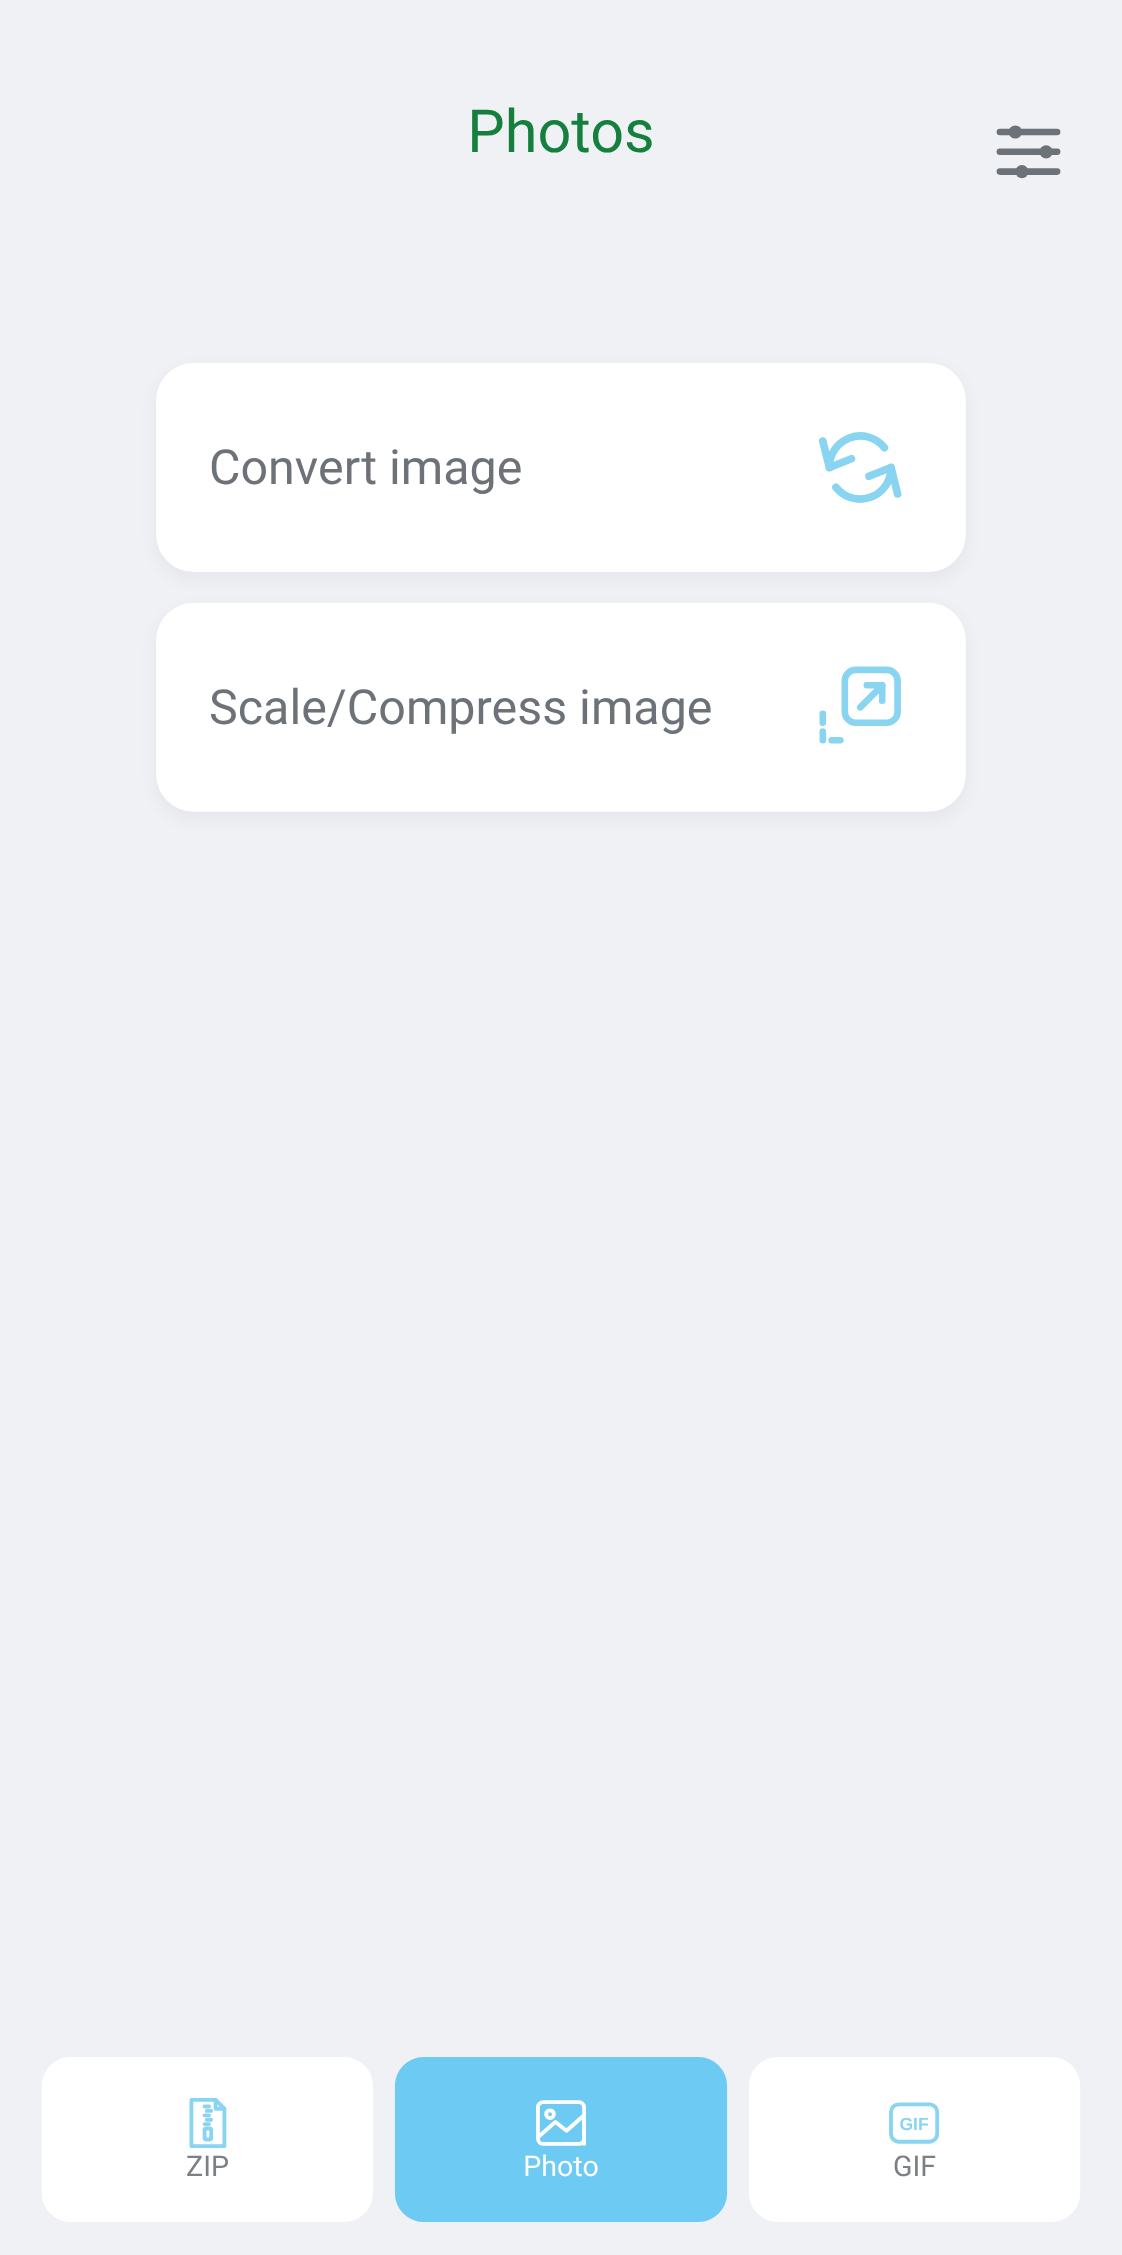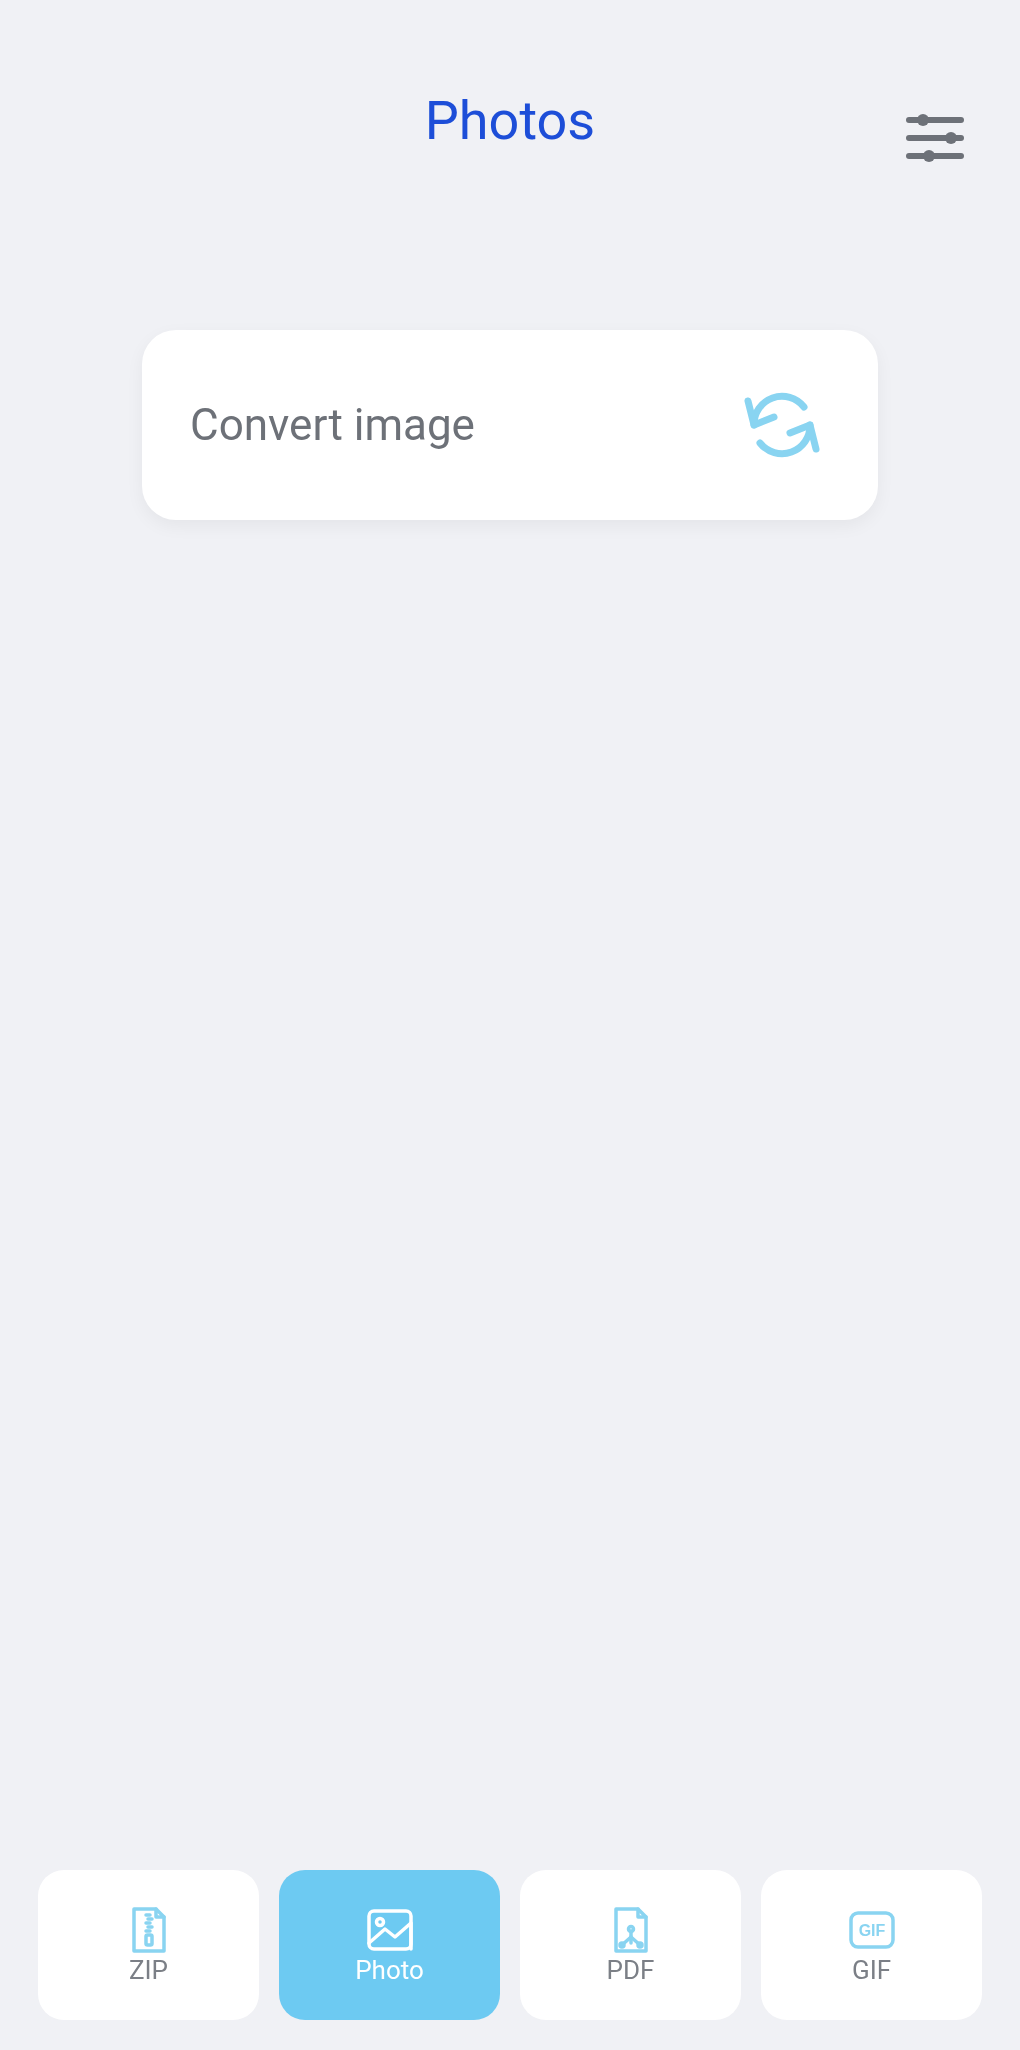--- a/index.html
+++ b/index.html
@@ -17,21 +17,21 @@
   }
   .header {
     position: relative;
     height: 240px;
     display: flex;
     align-items: center;
     justify-content: center;
   }
   .title {
     font-size: 54px;
-    color: #1d4ed8;
+    color: #15803d;
     font-weight: 400;
   }
   .settings-btn {
     position: absolute;
     right: 50px;
     top: 105px;
     width: 70px;
     height: 70px;
     display: flex;
     align-items: center;
@@ -138,20 +138,33 @@
           <g fill="none" stroke="#89d4f1" stroke-width="7" stroke-linecap="round">
             <path d="M 68 40 A 28 28 0 0 1 18 58"></path>
             <path d="M 12 40 A 28 28 0 0 1 62 22"></path>
             <polyline points="6,16 12,40 32,32" stroke-linejoin="round"></polyline>
             <polyline points="74,64 68,40 48,48" stroke-linejoin="round"></polyline>
           </g>
         </svg>
       </span>
     </div>
 
+    <div class="card">
+      <span class="card-label">Scale/Compress image</span>
+      <span class="card-icon">
+        <svg width="80" height="80" viewBox="0 0 80 80">
+          <g fill="none" stroke="#89d4f1" stroke-width="6" stroke-linecap="round" stroke-linejoin="round">
+            <rect x="26" y="6" width="48" height="48" rx="10"></rect>
+            <line x1="40" y1="40" x2="60" y2="20"></line>
+            <polyline points="46,20 60,20 60,34"></polyline>
+            <path d="M 6 46 L 6 70 L 30 70" stroke-dasharray="8 8"></path>
+          </g>
+        </svg>
+      </span>
+    </div>
 
   </div>
 
   <div class="bottom-nav">
 
     <div class="nav-item">
       <span class="nav-icon">
         <svg width="50" height="50" viewBox="0 0 50 50">
           <g fill="none" stroke="#89d4f1" stroke-width="3.5" stroke-linecap="round" stroke-linejoin="round">
             <path d="M 10 4 L 32 4 L 40 12 L 40 46 L 10 46 Z"></path>
@@ -174,37 +187,20 @@
           <g fill="none" stroke="#ffffff" stroke-width="3.5" stroke-linecap="round" stroke-linejoin="round">
             <rect x="4" y="6" width="42" height="38" rx="5"></rect>
             <circle cx="15" cy="17" r="3.5"></circle>
             <polyline points="4,38 20,24 30,32 46,18 46,44"></polyline>
           </g>
         </svg>
       </span>
       <span class="nav-label">Photo</span>
     </div>
 
-    <div class="nav-item">
-      <span class="nav-icon">
-        <svg width="50" height="50" viewBox="0 0 50 50">
-          <g fill="none" stroke="#89d4f1" stroke-width="3.5" stroke-linecap="round" stroke-linejoin="round">
-            <path d="M 10 4 L 32 4 L 40 12 L 40 46 L 10 46 Z"></path>
-            <path d="M 32 4 L 32 12 L 40 12"></path>
-            <circle cx="25" cy="24" r="2.5"></circle>
-            <line x1="25" y1="26" x2="25" y2="38"></line>
-            <line x1="25" y1="32" x2="16" y2="40"></line>
-            <line x1="25" y1="32" x2="34" y2="40"></line>
-            <circle cx="16" cy="40" r="2"></circle>
-            <circle cx="34" cy="40" r="2"></circle>
-          </g>
-        </svg>
-      </span>
-      <span class="nav-label">PDF</span>
-    </div>
 
     <div class="nav-item">
       <span class="nav-icon">
         <svg width="50" height="50" viewBox="0 0 50 50">
           <g fill="none" stroke="#89d4f1" stroke-width="3.5" stroke-linecap="round" stroke-linejoin="round">
             <rect x="4" y="8" width="42" height="34" rx="7"></rect>
           </g>
           <text x="25" y="31" text-anchor="middle" font-size="16" font-weight="700" fill="#89d4f1" font-family="Arial">GIF</text>
         </svg>
       </span>

